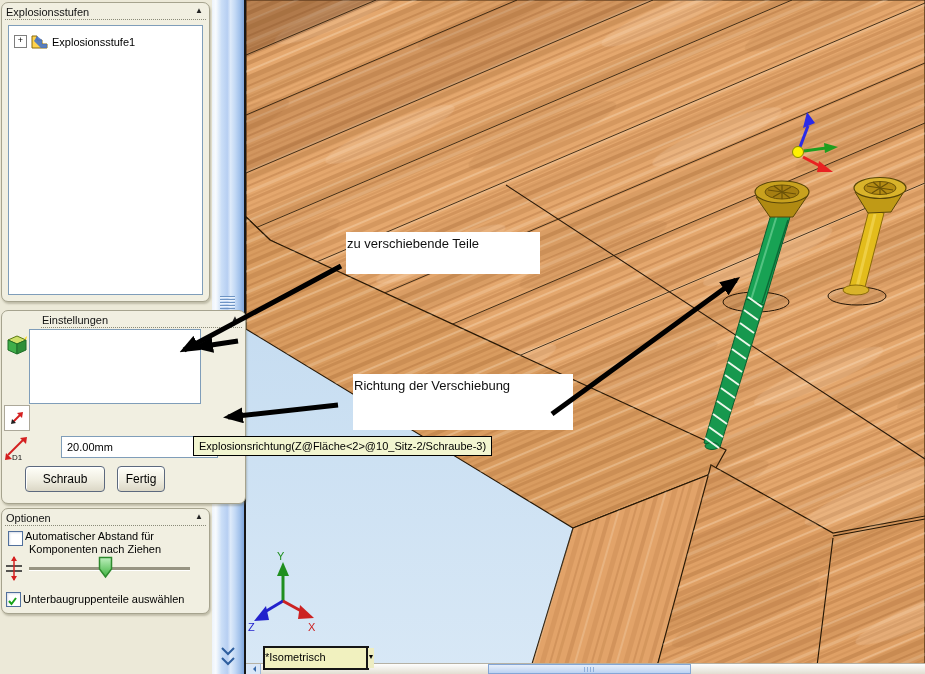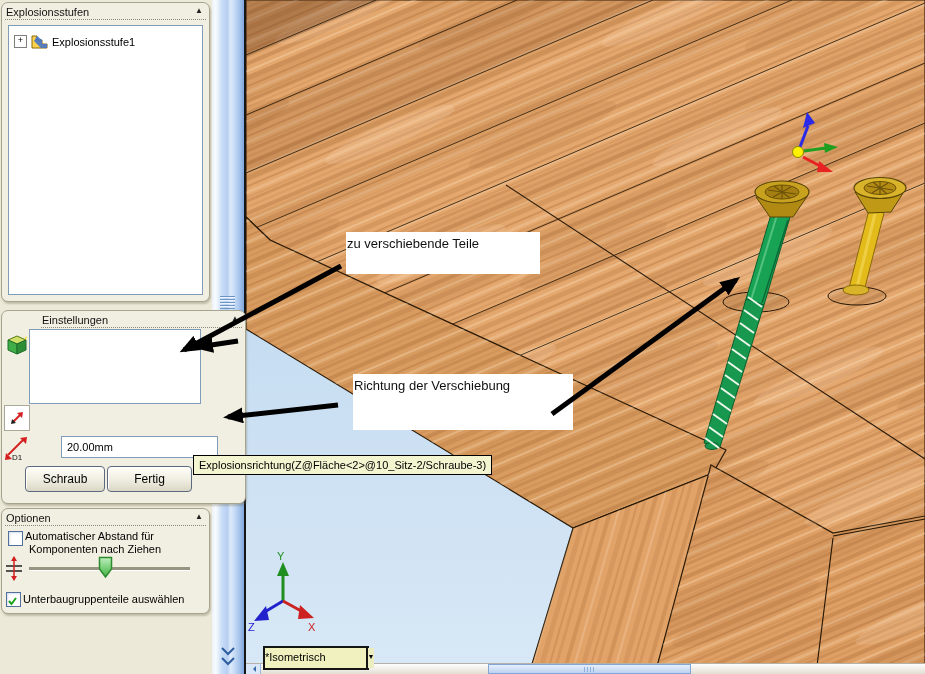--- a/index.html
+++ b/index.html
@@ -43,21 +43,21 @@
     background:linear-gradient(90deg,#EDF3FB 0,#F8FBFE 12%,#CADEF7 30%,#B7CFF2 48%,#DDEAFA 58%,#C3D9F5 72%,#A0C0EA 88%,#7FA6DC 100%);}
   .grip{position:absolute;left:8px;top:296px;width:15px;height:13px;
     background:repeating-linear-gradient(#6E94C4 0 1px,#EAF2FC 1px 2px,rgba(0,0,0,0) 2px 3px);}
   .vborder{position:absolute;left:244px;top:0;width:2px;height:674px;background:#161616;z-index:6;}
   
   .scene{position:absolute;left:246px;top:0;width:679px;height:674px;z-index:1;}
   .anno{position:absolute;background:#fff;font-size:13px;color:#101010;padding:4px 1px;z-index:20;margin-left:16px;}
   #lbl-parts{left:330px;top:232px;width:192px;height:34px;}
   #lbl-dir{left:337px;top:374px;width:218px;height:48px;}
   .tip{position:absolute;left:193px;top:436px;height:20px;background:#F2F5D0;border:1px solid #000;
-       font-size:11px;padding:3px 5px 0;z-index:40;white-space:nowrap;box-sizing:border-box;color:#000;margin-top:19px;}
+       font-size:11px;padding:3px 5px 0;z-index:40;white-space:nowrap;box-sizing:border-box;color:#000;}
   .combo{position:absolute;left:263px;top:646px;width:102px;height:20px;border:2px solid #151515;
          background:#F1F1BF;display:flex;z-index:30;box-sizing:content-box;gap:40px;}
   .combo-txt{flex:1;font-size:11px;text-align:center;padding-top:3px;color:#000;}
   .combo-btn{width:16px;border-left:2px solid #151515;font-size:7px;text-align:center;padding-top:5px;background:#EDEDC2;color:#000;cursor:pointer;}
   .hbar{position:absolute;left:246px;top:663px;width:679px;height:11px;z-index:25;
         background:linear-gradient(#FEFEFD,#E2DED2);border-top:1px solid #B5B1A4;box-sizing:border-box;}
   .hthumb{position:absolute;left:242px;top:0;width:203px;height:10px;
           background:linear-gradient(#E6EFFB,#BCD2F2);border:1px solid #84A6D6;box-sizing:border-box;}
   .hthumb .hgrip{position:absolute;left:95px;top:2px;width:12px;height:5px;
           background:repeating-linear-gradient(90deg,#8FB0DC 0 1px,rgba(0,0,0,0) 1px 3px);}
@@ -278,21 +278,21 @@
 
     <svg width="26" height="26" viewBox="0 0 26 26" style="position:absolute;left:1px;top:125px">
       <line x1="21" y1="3" x2="5" y2="19" stroke="#D42020" stroke-width="2"></line>
       <polygon points="17,2 24,1 23,8" fill="#D42020"></polygon>
       <polygon points="2,24 9,23 3,17" fill="#D42020"></polygon>
       <text x="9" y="24" font-size="8" fill="#101010" font-family="Liberation Sans, sans-serif">D1</text>
     </svg>
     <div class="d1field">20.00mm</div>
 
     <button class="xpbtn" style="left:23px;top:155px;width:80px;height:26px">Schraub</button>
-    <button class="xpbtn" style="left:105px;top:155px;width:85px;height:26px">Fertig</button>
+    <button class="xpbtn" style="left:115px;top:155px;width:48px;height:26px">Fertig</button>
   </div>
 
   <div class="grp" id="grp-optionen">
     <div class="grp-h">
       <span>Optionen</span>
       <span class="caret">▲</span>
     </div>
     <div class="dots"></div>
 
     <div class="cb" style="left:6px;top:22px"></div>

